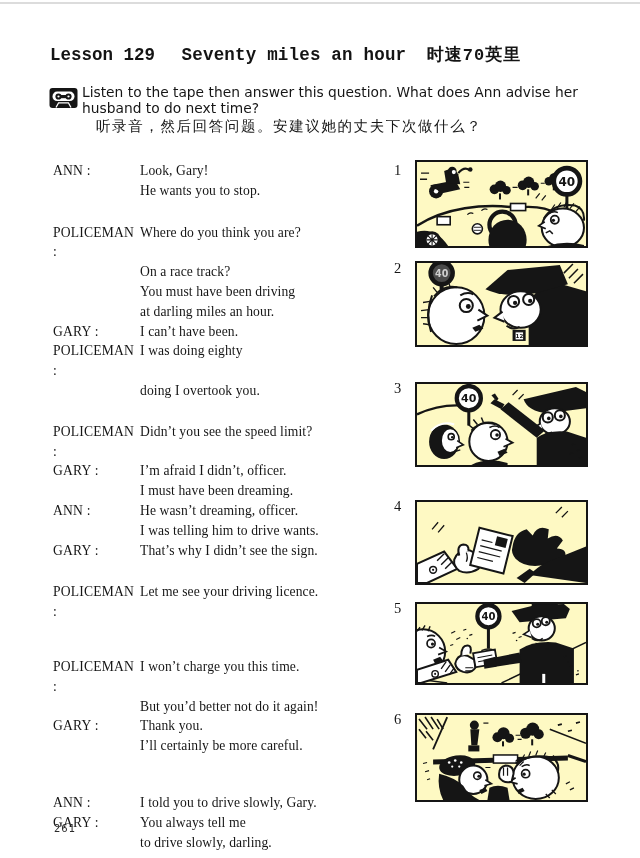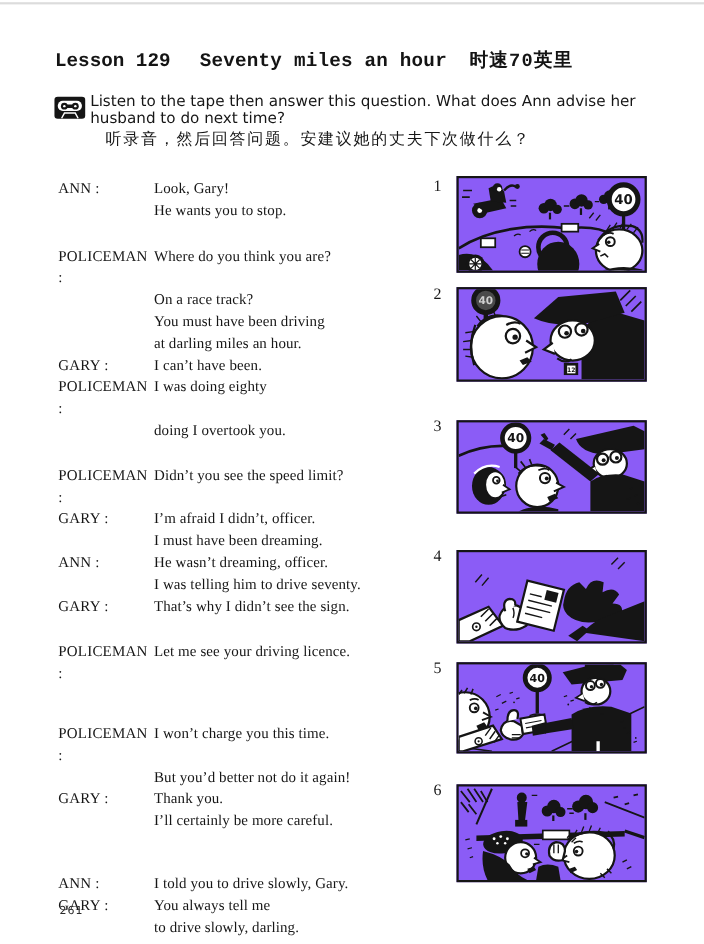--- a/index.html
+++ b/index.html
@@ -19,21 +19,21 @@
   .dialogue{position:absolute;left:53px;top:161px;width:350px;
             font-size:13.6px;line-height:19.8px;color:#161616;}
   .block{margin:0 0 21px 0;}
   .block.g-a{margin-bottom:22px}.block.g-b{margin-bottom:21px}.block.g-c{margin-bottom:22px}
   .block.g-d{margin-bottom:35px}.block.g-e{margin-bottom:37px}.block.g-f{margin-bottom:0}
   .row{display:flex;}
   .spk{flex:none;width:87px;letter-spacing:.2px;}
   .txt{flex:1;letter-spacing:.1px;}
   .pnum{position:absolute;left:394px;width:18px;font-size:14.5px;color:#161616;}
   .panel{position:absolute;left:415px;width:173px;border:2.5px solid #151515;
-         background:#8b5cf6;box-sizing:border-box;}
+         background:#fef9c3;box-sizing:border-box;}
   .panel svg{display:block;width:100%;height:100%;}
   .pageno{position:absolute;left:54px;top:823px;font-family:"DejaVu Sans",sans-serif;
           font-size:10px;letter-spacing:1px;color:#2a2a2a;}
 </style>
 </head>
 <body>
 
 <div class="page">
   <div class="topline"></div>
 
@@ -113,21 +113,21 @@
       <div class="row">
           <span class="spk"></span>
           <span class="txt">I must have been dreaming.</span>
         </div>
       <div class="row">
           <span class="spk">ANN :</span>
           <span class="txt">He wasn’t dreaming, officer.</span>
         </div>
       <div class="row">
           <span class="spk"></span>
-          <span class="txt">I was telling him to drive seventy.</span>
+          <span class="txt">I was telling him to drive wants.</span>
         </div>
       <div class="row">
           <span class="spk">GARY :</span>
           <span class="txt">That’s why I didn’t see the sign.</span>
         </div>
     </div>
     <div class="block g-d">
       <div class="row">
           <span class="spk">POLICEMAN :</span>
           <span class="txt">Let me see your driving licence.</span>

